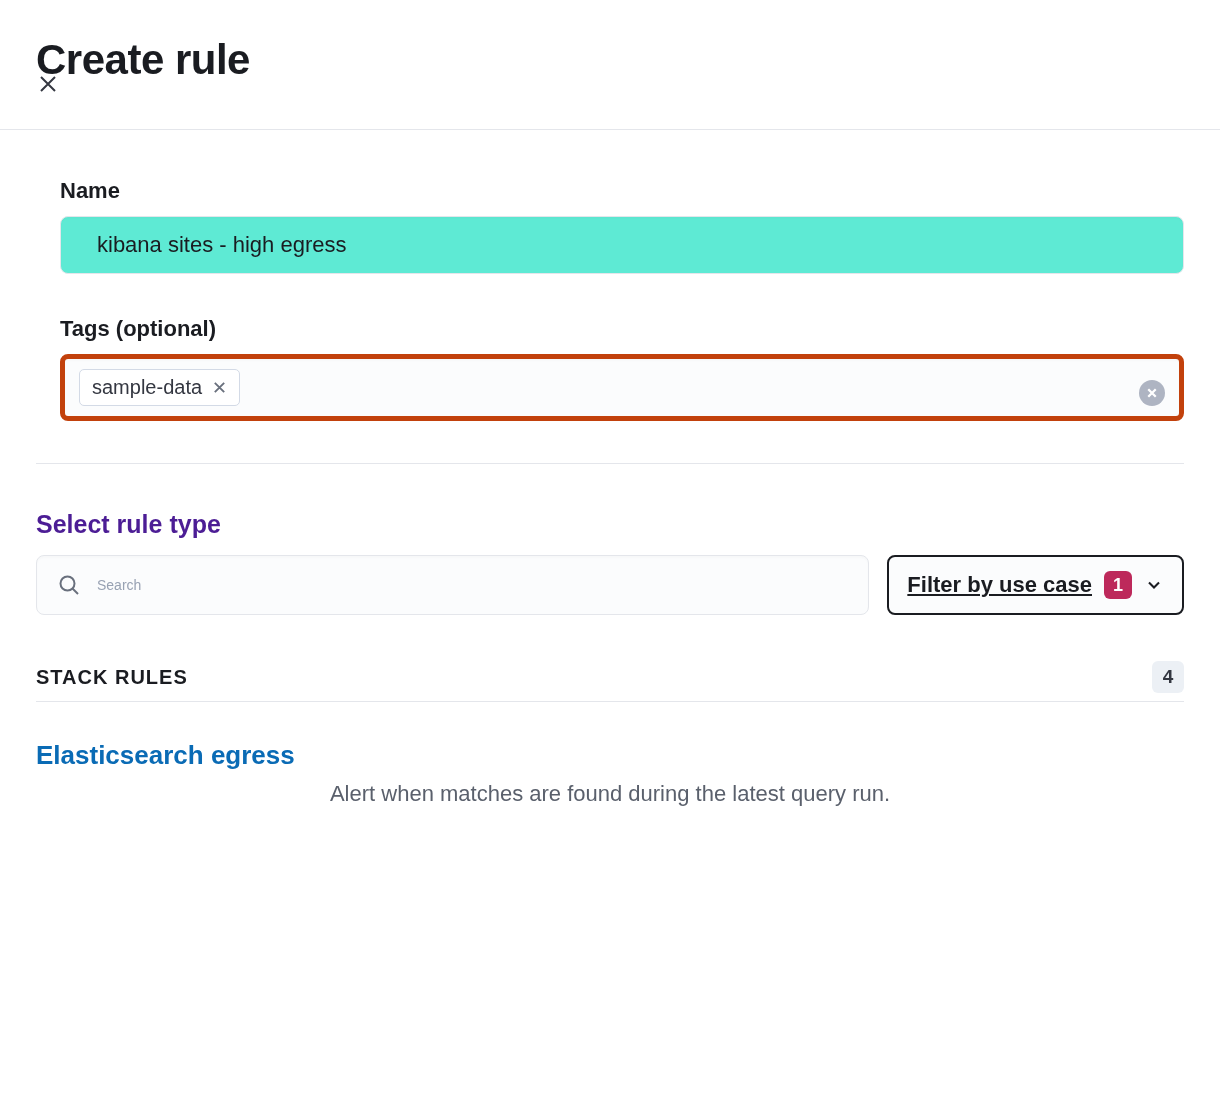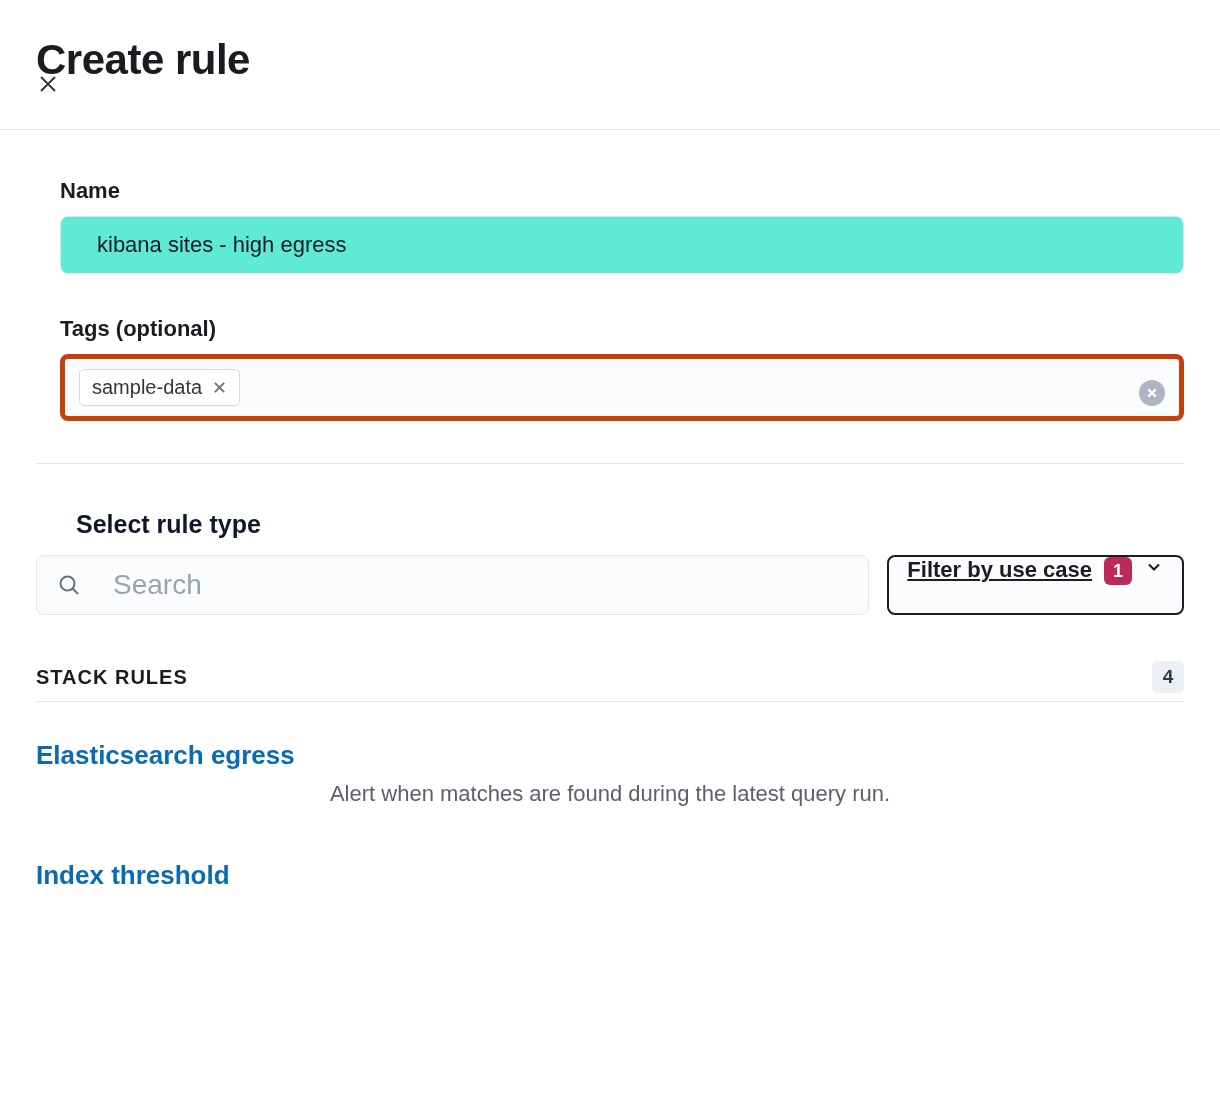--- a/index.html
+++ b/index.html
@@ -126,22 +126,21 @@
     }
     .divider {
       border: none;
       border-top: 1px solid #e4e6eb;
       margin: 28px 0 46px 0;
     }
     .section-title {
       font-size: 25px;
       font-weight: 700;
       margin-bottom: 16px;
-      color: #0f172a;
-      margin-left: 40px;
+      color: #4c1d95;
     }
     .search-row {
       display: flex;
       gap: 18px;
       align-items: stretch;
       margin-bottom: 46px;
     }
     .search-wrap {
       flex: 1;
       display: flex;
@@ -158,29 +157,30 @@
       height: 24px;
       stroke: #69707d;
       stroke-width: 2px;
       fill: none;
       flex-shrink: 0;
     }
     .search-input {
       flex: 1;
       border: none;
       background: transparent;
-      font-size: 28px;
+      font-size: 14px;
       color: #6d28d9;
-      margin-left: 32px;
+      margin-left: 16px;
     }
     .search-input::placeholder {
       color: #98a2b3;
     }
     .filter-btn {
       display: inline-flex;
+      align-items: center;
       gap: 12px;
       height: 60px;
       padding: 0 18px;
       background: #fbfcfd;
       border: 2px solid #1a1c21;
       border-radius: 8px;
       cursor: pointer;
       font-family: inherit;
     }
     .filter-btn-label {
@@ -316,16 +316,15 @@
     <span class="group-title">STACK RULES</span>
     <span class="group-count">4</span>
   </div>
 
   <div class="rule-item">
     <div class="rule-title">Elasticsearch egress</div>
     <div class="rule-desc">Alert when matches are found during the latest query run.</div>
   </div>
 
   <div class="rule-item">
-    <div class="rule-title">Index threshold</div>
   </div>
 
 </div>
 
 </body></html>

